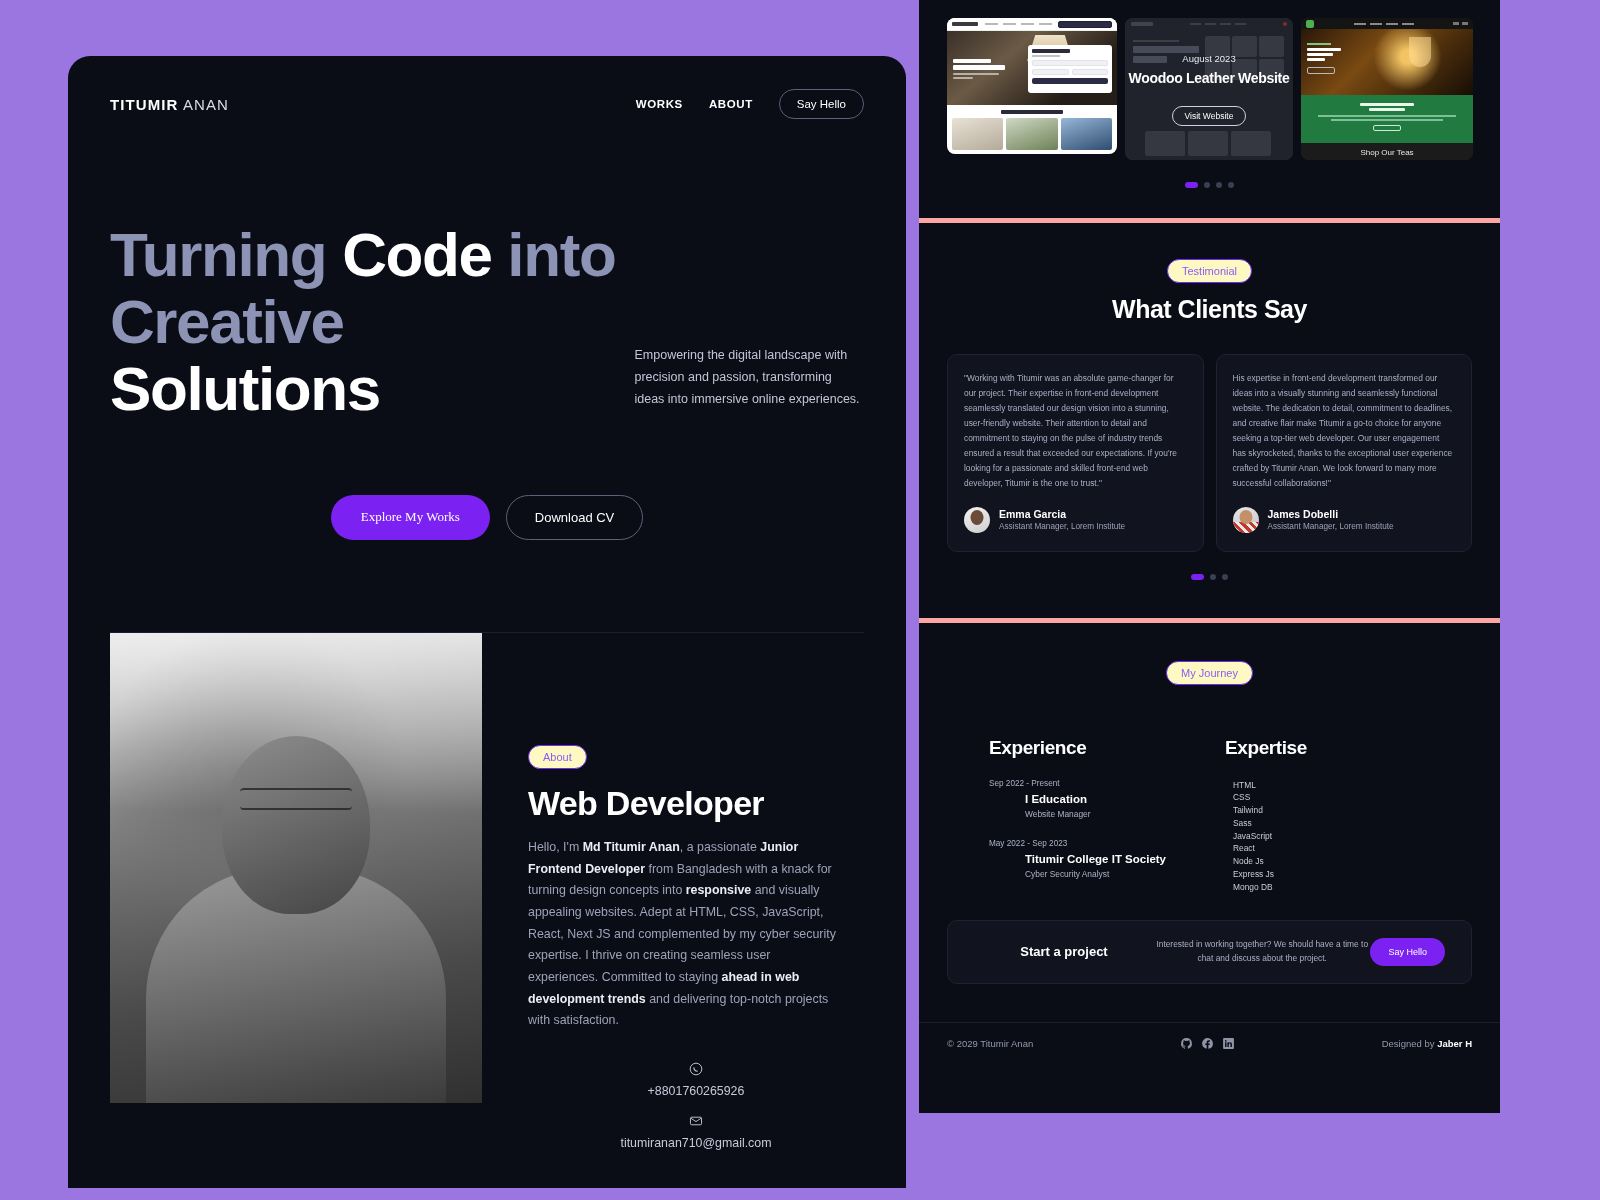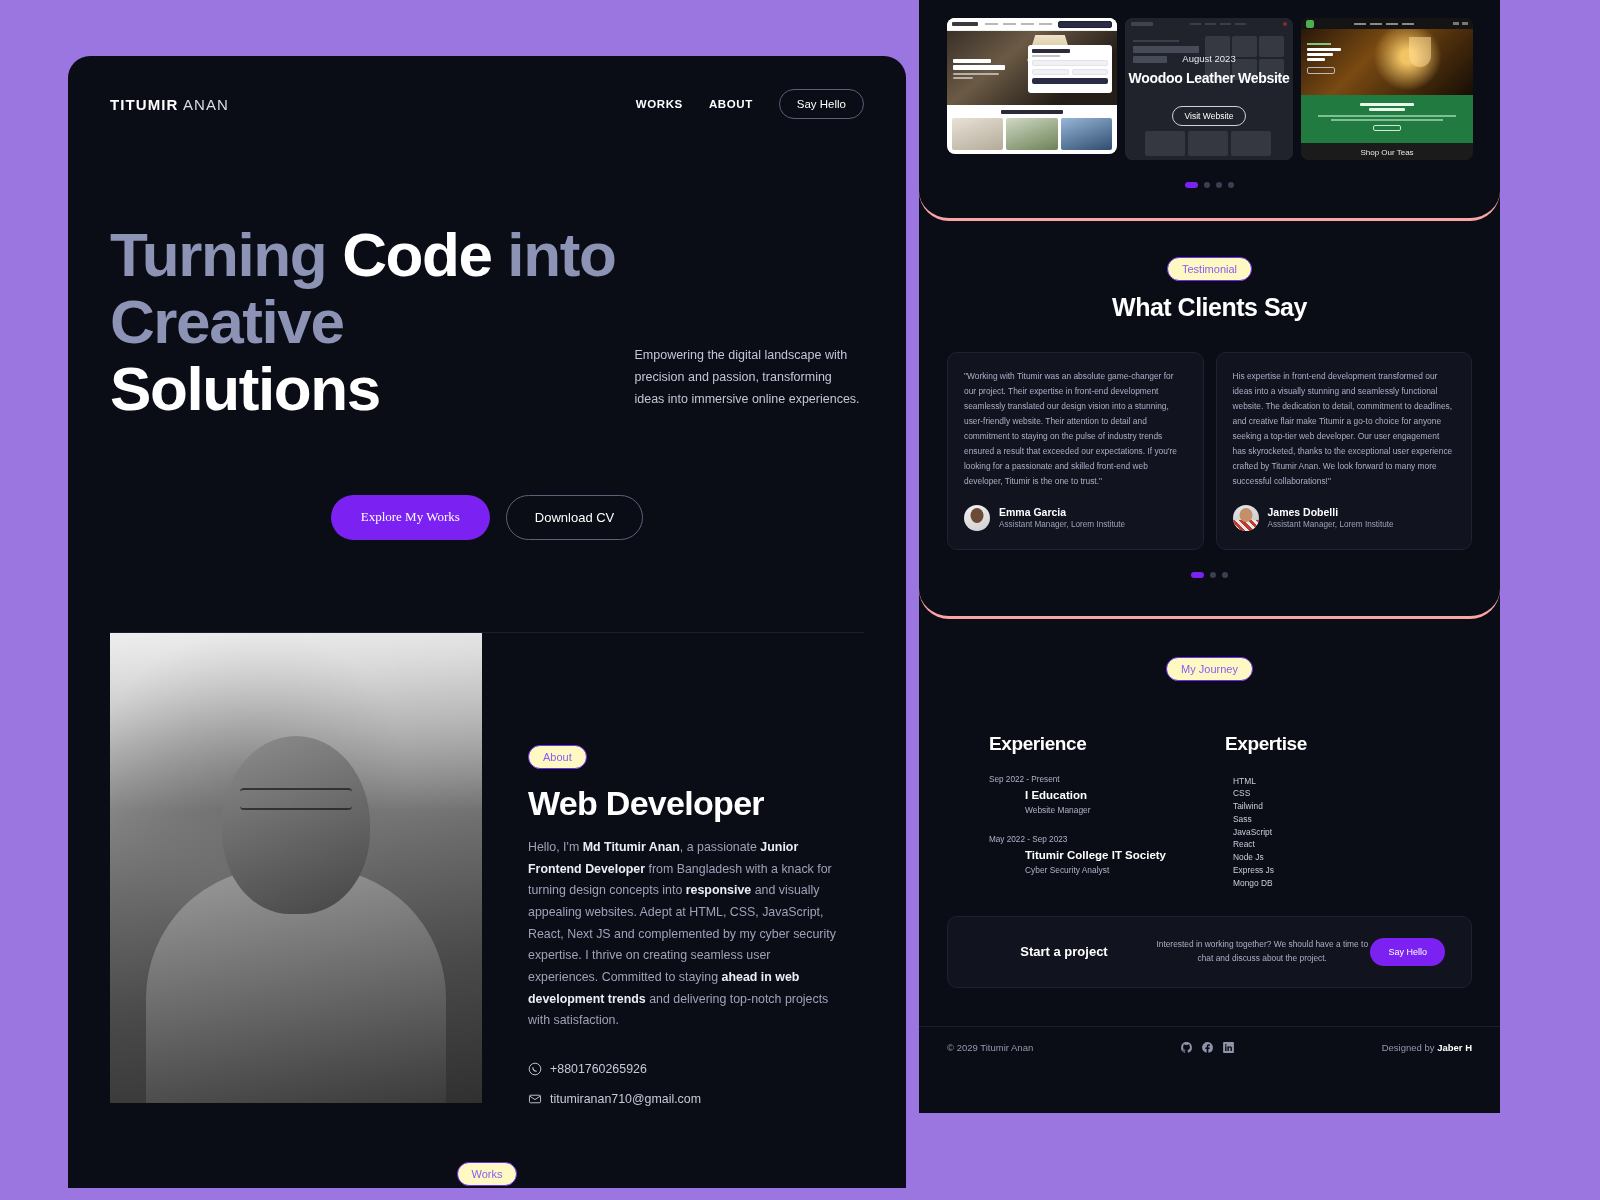--- a/index.html
+++ b/index.html
@@ -109,34 +109,34 @@
     font-size: 34px; font-weight: 700; color: #fff;
     margin-top: 15px; letter-spacing: -.7px;
   }
   .about-body {
     margin-top: 14px; font-size: 12.4px; line-height: 1.75;
     color: #9ea2b8; width: 315px;
   }
   .about-body b { color: #eceef6; font-weight: 700; }
   .contact-row {
     display: flex; align-items: center; gap: 8px;
-    font-size: 12.4px; color: #c7cad8; margin-top: 16px;
+    font-size: 12.4px; color: #c7cad8; margin-top: 16px; flex-direction: column;
   }
   .contact-row.first { margin-top: 30px; }
   .contact-row svg { flex: 0 0 14px; }
 
   .works-section { text-align: center; padding-top: 56px; }
 
   
   .right-panel {
     position: absolute; left: 919px; top: 0;
     width: 581px; height: 1113px;
     background: #0a0c16; overflow: hidden;
   }
-  .sec-border { border-bottom: 3px solid #fca5a5; border-radius: 30px; }
+  .sec-border { border-bottom: 5px solid #fca5a5; }
 
   
   .projects { padding: 18px 0 30px 0; }
   .cards { display: flex; gap: 8px; padding: 0 28px; align-items: flex-start; }
   .card {
     border-radius: 8px; overflow: hidden; position: relative;
     flex: 0 0 auto; background: #22242e;
   }
   .card.a { width: 170px; height: 136px; }
   .card.b { width: 168px; height: 142px; background:#2a2c36; }
@@ -266,21 +266,21 @@
   .jdate { font-size:8.2px; color:#aeb3c6; }
   .jtitle { font-size:11.5px; font-weight:700; color:#fff; margin-top:5px; padding-left:36px; }
   .jrole { font-size:8.4px; color:#aeb3c6; margin-top:4px; padding-left:36px; }
   .skills { margin-top:20px; padding-left:8px; }
   .skill { font-size:8.4px; color:#c9cdda; line-height:1.52; }
 
   
   .cta-wrap { padding: 0 28px; margin-top: 26px; }
   .cta {
     background:#11131f; border:1px solid #1e2233; border-radius:10px;
-    height:72px; display:flex; align-items:center; padding: 0 26px;
+    height:64px; display:flex; align-items:center; padding: 0 26px;
   }
   .cta-title { font-size:13px; font-weight:700; color:#fff; width:180px; }
   .cta-desc { font-size:8.4px; line-height:1.65; color:#aab0c4; flex:1; }
   .cta-btn {
     background:#7b22f2; color:#fff; border:none; border-radius:16px;
     padding:9px 18px; font-size:9px; cursor:pointer;
     font-family:"Liberation Sans", sans-serif;
   }
 
   .footer-sep { height:1px; background:#1b1f30; margin-top:38px; }

